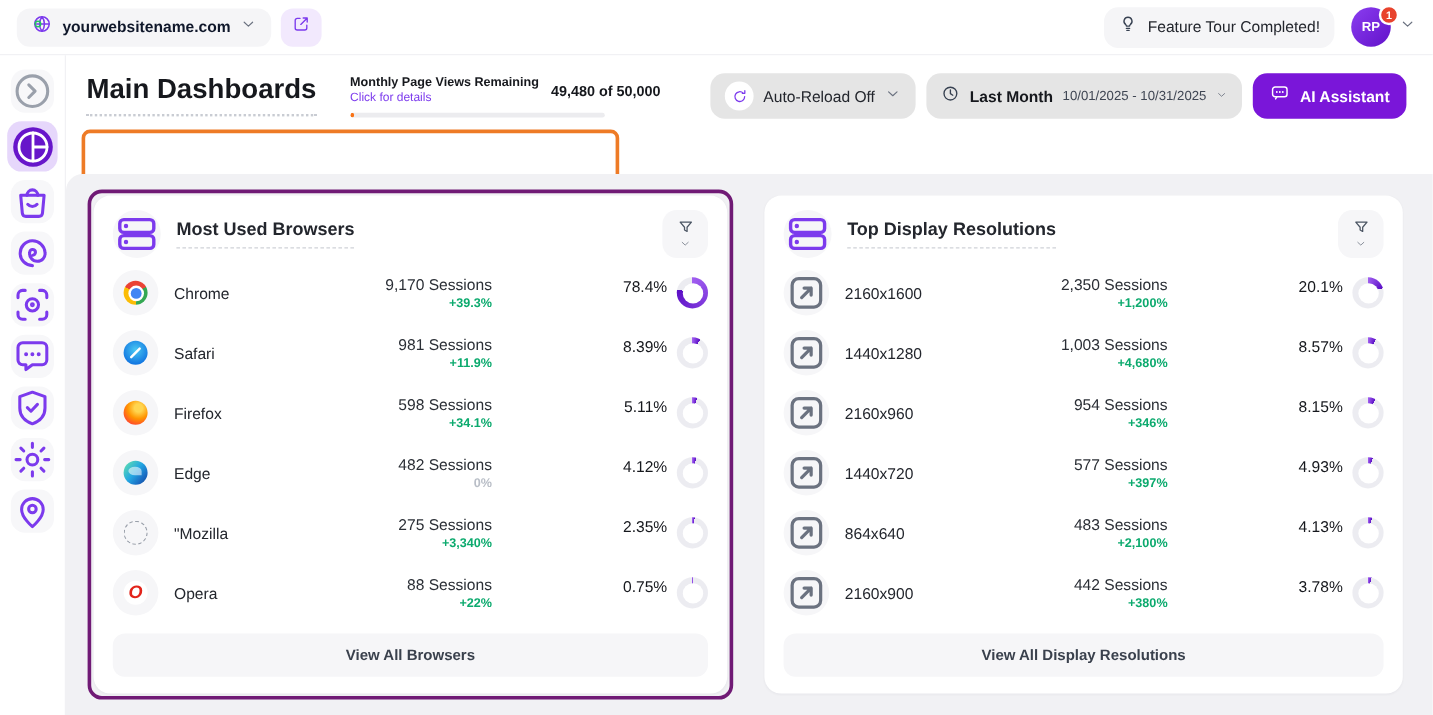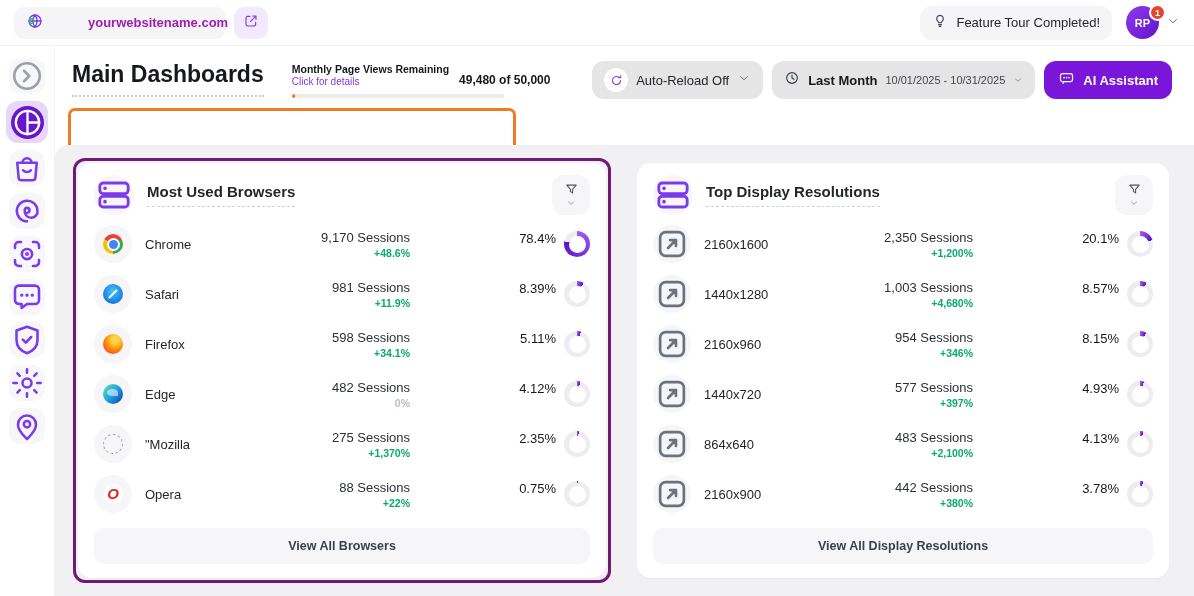--- a/index.html
+++ b/index.html
@@ -5,21 +5,21 @@
   * { margin:0; padding:0; box-sizing:border-box; }
   html,body { width:1194px; height:596px; overflow:hidden;
     font-family:"Liberation Sans","DejaVu Sans",sans-serif; background:#ffffff; }
   .page { position:relative; width:1194px; height:596px; }
 
   
   .topbar { position:absolute; top:0; left:0; right:0; height:46px; background:#fff;
     display:flex; align-items:center; padding:0 14px; gap:8px; border-bottom:1px solid #f1f1f4; z-index:5;}
   .pill { display:flex; align-items:center; background:#f5f5f7; border-radius:11px; height:32px; padding:0 12px; gap:8px; }
   .site-pill { width:212px; }
-  .site-pill .lbl { font-size:13px; font-weight:600; color:#a21caf; flex:1;margin-left:36px; }
+  .site-pill .lbl { font-size:13px; font-weight:600; color:#0f172a; flex:1; }
   .sq-btn { width:34px; height:32px; border-radius:10px; background:#f2e9fd; display:grid; place-items:center; }
   .tb-right { margin-left:auto; display:flex; align-items:center; gap:14px; }
   .feature-pill { height:34px; border-radius:12px; }
   .feature-pill .lbl { font-size:13px; font-weight:500; color:#23262d; }
   .avatar-wrap { display:flex; align-items:center; gap:7px; }
   .avatar { position:relative; width:33px; height:33px; border-radius:50%;
     background:linear-gradient(135deg,#8b3df0,#6212c9); color:#fff; font-size:11px; font-weight:700;
     display:grid; place-items:center; }
   .badge { position:absolute; top:-2px; right:-7px; width:17px; height:17px; border-radius:50%;
     background:#e8432d; border:2px solid #fff; color:#fff; font-size:9px; font-weight:700;
@@ -34,21 +34,21 @@
   .sb-item.active { width:42px; height:42px; background:#e6d7fb; }
   .sb-item.active .inner { width:33px; height:33px; border-radius:50%; background:#6716ca; display:grid; place-items:center; color:#fff; }
   .sb-item svg { width:18px; height:18px; }
   .sb-item.active svg { width:17px; height:17px; }
 
   
   .main { position:absolute; top:46px; left:55px; right:0; bottom:0; background:#fff; }
   .title-row { display:flex; align-items:flex-start; padding:15px 22px 4px 17px; }
   .page-title { font-size:23px; font-weight:700; color:#16181d; border-bottom:2px dotted #c9ccd3; padding-bottom:7px; }
   .pv { margin-left:28px; margin-top:2px; }
-  .pv-top { display:flex; align-items:flex-end; gap:10px; }
+  .pv-top { display:flex; align-items:center; gap:10px; }
   .pv-label { font-size:10.5px; font-weight:700; color:#16181d; }
   .pv-link { font-size:10px; color:#7c3aed; margin-top:1px; }
   .pv-value { font-size:12px; font-weight:600; color:#16181d; margin-top:2px; white-space:nowrap; }
   .pv-bar { margin-top:7px; width:212px; height:3.5px; border-radius:2px; background:#ececef; overflow:hidden; }
   .pv-fill { height:100%; background:#f97316; border-radius:2px; }
   .hdr-controls { margin-left:auto; display:flex; align-items:center; gap:9px; }
   .ctrl-pill { display:flex; align-items:center; gap:8px; height:38px; background:#e5e5e5; border-radius:12px; padding:0 12px; }
   .reload-ic { width:24px; height:24px; border-radius:50%; background:#fff; display:grid; place-items:center; color:#7c3aed; }
   .ctrl-lbl { font-size:13px; font-weight:500; color:#23262d; }
   .ctrl-lbl.bold { font-weight:700; color:#16181d; }
@@ -299,21 +299,21 @@
               </span>
           </div>
           <div class="rows">
   <div class="row">
     <span class="row-avatar">
                   <i class="bi bi-chrome"></i>
                 </span>
     <span class="row-name">Chrome</span>
     <span class="row-mid">
       <span class="row-sessions">9,170 Sessions</span>
-      <span class="row-delta">+48.6%</span>
+      <span class="row-delta">+39.3%</span>
     </span>
     <span class="row-spacer"></span>
     <span class="row-right">
       <span class="row-pct">78.4%</span>
       <span class="donut" style="--p: 78.4;"></span>
     </span>
   </div>
 
   <div class="row">
     <span class="row-avatar">
@@ -363,21 +363,21 @@
     </span>
   </div>
 
   <div class="row">
     <span class="row-avatar">
                   <i class="bi bi-broken"></i>
                 </span>
     <span class="row-name">"Mozilla</span>
     <span class="row-mid">
       <span class="row-sessions">275 Sessions</span>
-      <span class="row-delta">+1,370%</span>
+      <span class="row-delta">+3,340%</span>
     </span>
     <span class="row-spacer"></span>
     <span class="row-right">
       <span class="row-pct">2.35%</span>
       <span class="donut" style="--p: 2.35;"></span>
     </span>
   </div>
 
   <div class="row">
     <span class="row-avatar">

